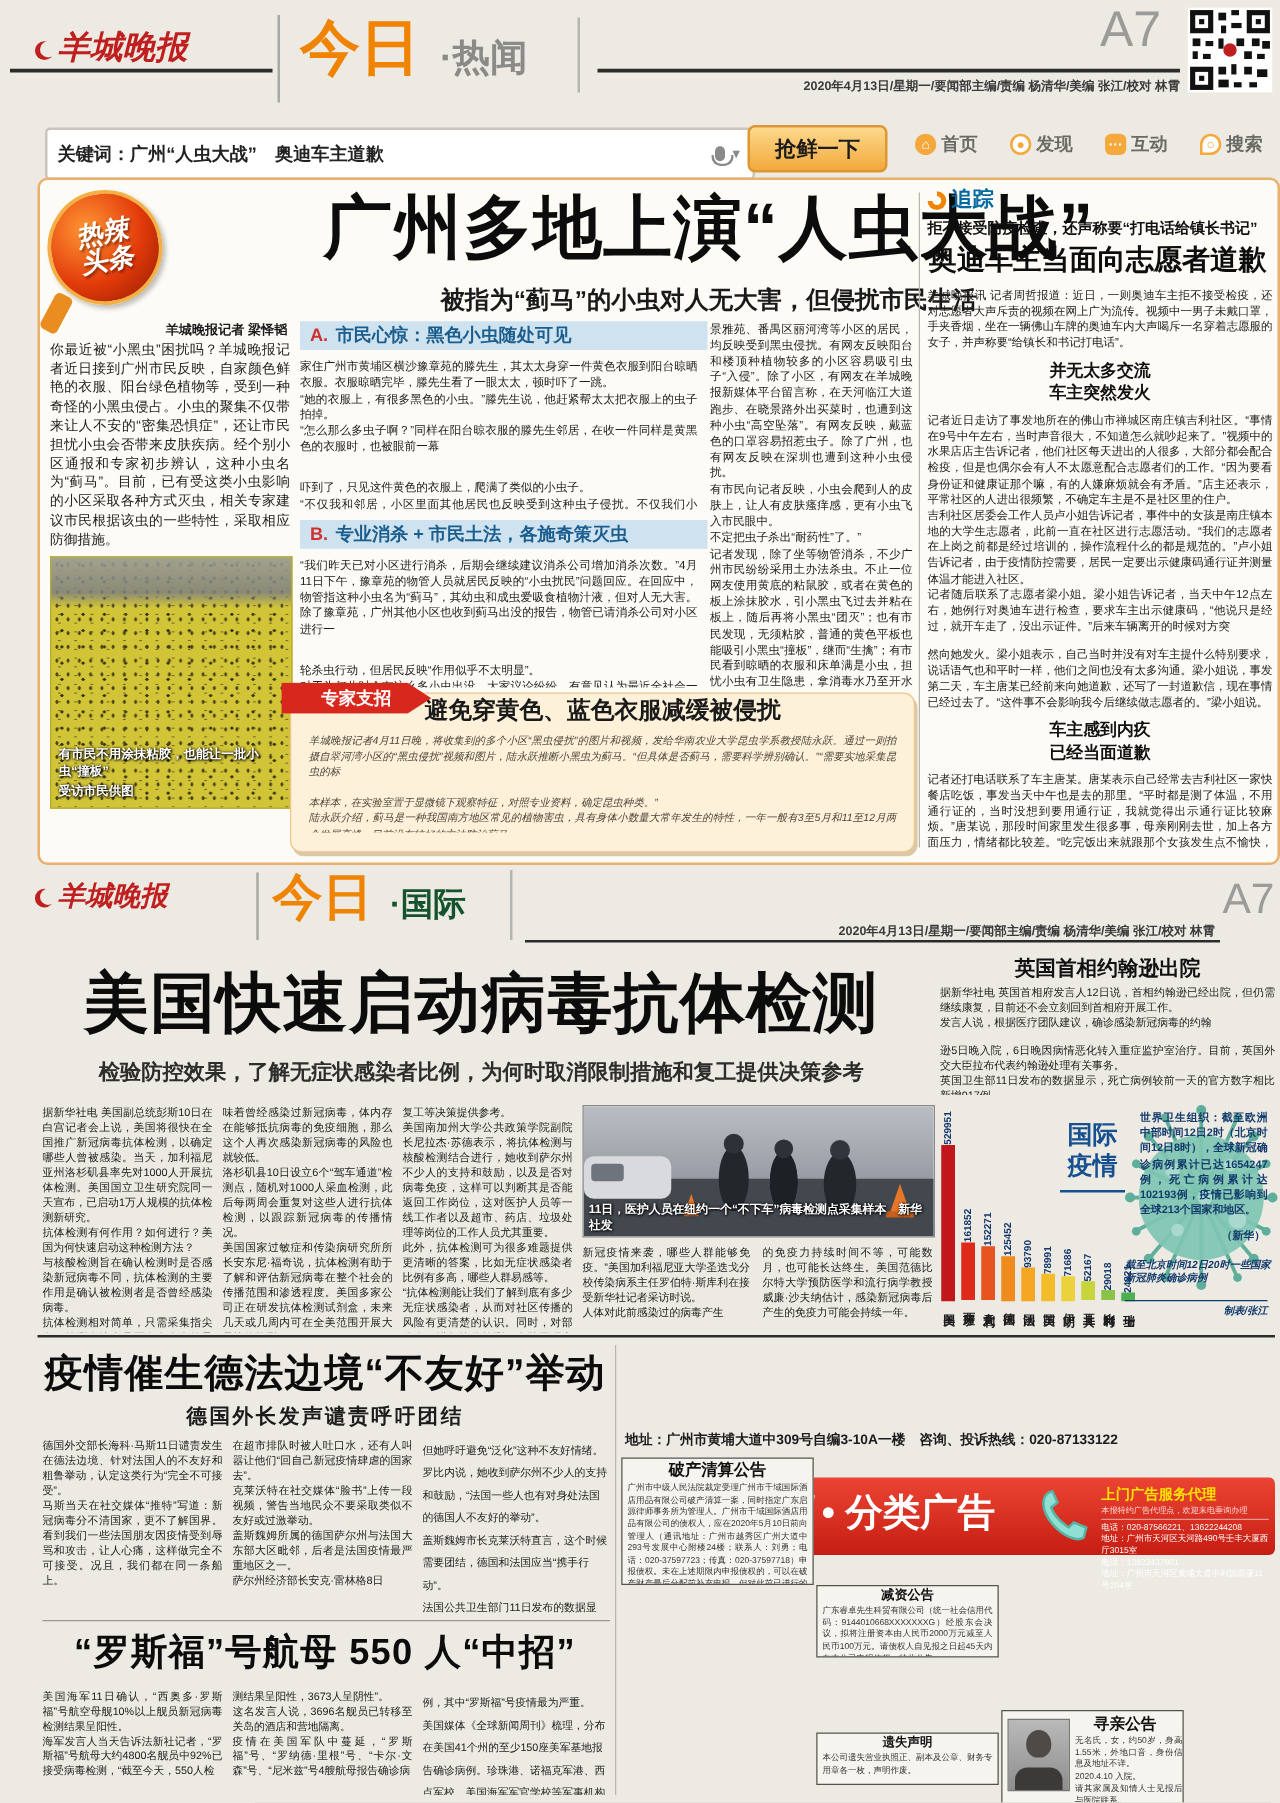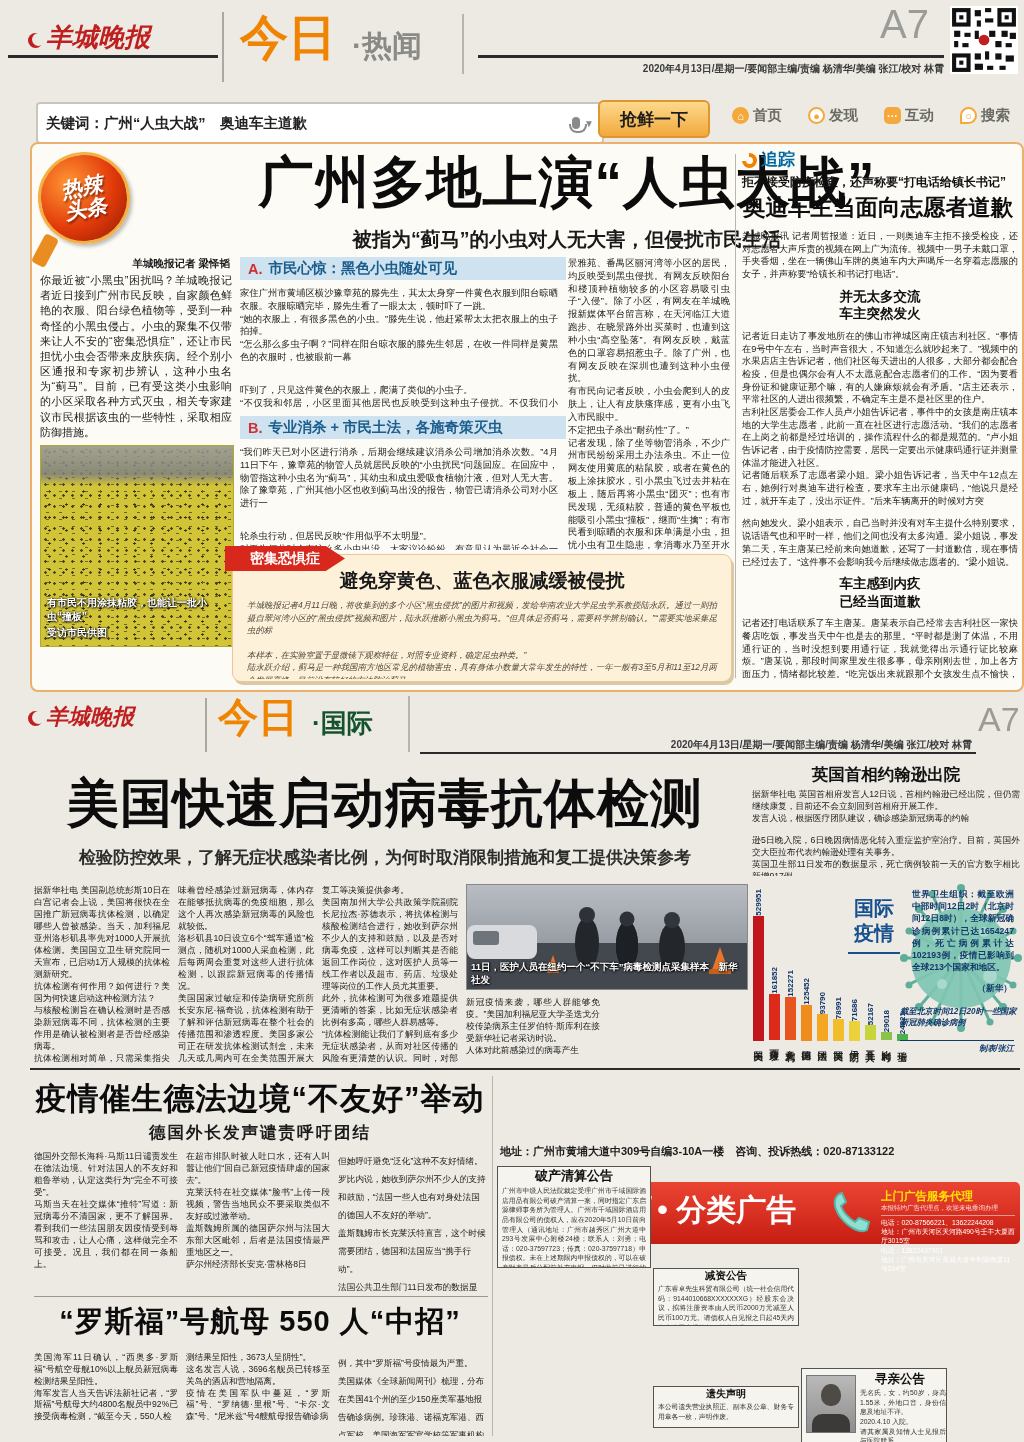--- a/index.html
+++ b/index.html
@@ -184,22 +184,22 @@
       <div class="txt jt smalltxt">轮杀虫行动，但居民反映“作用似乎不太明显”。
 对于为何此时会有这么多小虫出没，大家议论纷纷。有意见认为最近全社会一心防疫，往年爱国卫生运动中重要的组成部分灭蚊反而少了，建议结合灭蚊一道杀灭小虫；但也有网友认为最近杀虫不是少了而是多了，不少社区普遍因新冠肺炎疫情加密消杀次数，“说</div>
     </div>
 
     <div class="abs txt jt smalltxt clip" style="left:536px;top:113px;width:162px;height:293px;">景雅苑、番禺区丽河湾等小区的居民，均反映受到黑虫侵扰。有网友反映阳台和楼顶种植物较多的小区容易吸引虫子“入侵”。除了小区，有网友在羊城晚报新媒体平台留言称，在天河临江大道跑步、在晓景路外出买菜时，也遭到这种小虫“高空坠落”。有网友反映，戴蓝色的口罩容易招惹虫子。除了广州，也有网友反映在深圳也遭到这种小虫侵扰。
 有市民向记者反映，小虫会爬到人的皮肤上，让人有皮肤瘙痒感，更有小虫飞入市民眼中。
 不定把虫子杀出“耐药性”了。”
 记者发现，除了坐等物管消杀，不少广州市民纷纷采用土办法杀虫。不止一位网友使用黄底的粘鼠胶，或者在黄色的板上涂抹胶水，引小黑虫飞过去并粘在板上，随后再将小黑虫“团灭”；也有市民发现，无须粘胶，普通的黄色平板也能吸引小黑虫“撞板”，继而“生擒”；有市民看到晾晒的衣服和床单满是小虫，担忧小虫有卫生隐患，拿消毒水乃至开水将衣服和床单重新漂洗。</div>
 
     <div class="abs expert" style="left:200px;top:410px;width:498px;height:126px;">
-      <div class="abs ribbon" style="left:-8px;top:-9px;width:120px;height:25px;">密集恐惧症</div>
-      <div style="text-align:center;font-size:19px;font-weight:900;color:#1a1a1a;margin-top:13px;">避免穿黄色、蓝色衣服减缓被侵扰</div>
+      <div class="abs ribbon" style="left:-8px;top:-9px;width:120px;height:25px;">专家支招</div>
+      <div style="text-align:center;font-size:19px;font-weight:900;color:#1a1a1a;margin-top:0;">避免穿黄色、蓝色衣服减缓被侵扰</div>
       <div class="excols clip" style="margin-top:5px;height:80px;">
         <div class="txt">羊城晚报记者4月11日晚，将收集到的多个小区“黑虫侵扰”的图片和视频，发给华南农业大学昆虫学系教授陆永跃。通过一则拍摄自翠河湾小区的“黑虫侵扰”视频和图片，陆永跃推断小黑虫为蓟马。“但具体是否蓟马，需要科学辨别确认。”“需要实地采集昆虫的标</div>
         <div class="txt">本样本，在实验室置于显微镜下观察特征，对照专业资料，确定昆虫种类。”
 陆永跃介绍，蓟马是一种我国南方地区常见的植物害虫，具有身体小数量大常年发生的特性，一年一般有3至5月和11至12月两个发展高峰，目前没有较好的方法防治蓟马。</div>
         <div class="txt">由于其喜欢靠近黄色、蓝色等较鲜艳的颜色，市民可利用其特性减缓被侵扰，如避免穿黄色、蓝色等颜色鲜艳的衣服；市民也可在植物上喷洒驱避剂，如避蚊胺、驱蚊酯、柠檬桉叶油、楝脑溶液、薄荷溶液等，对减少蓟马侵扰植物有一定功效。</div>
       </div>
     </div>
 
     <div class="abs vline" style="left:703px;top:10px;height:524px;"></div>
 
@@ -272,20 +272,21 @@
       <ellipse cx="205" cy="62" rx="13" ry="25" fill="#23262b"></ellipse>
       <circle cx="205" cy="35" r="8" fill="#32363c"></circle>
       <path d="M245 85 L253 62 L261 85 Z" fill="#e8762a"></path>
       <rect x="242" y="84" width="22" height="5" fill="#c75f1e"></rect>
       <path d="M80 88 L86 70 L92 88 Z" fill="#e8762a"></path>
     </svg>
     <div class="pcap" style="left:4px;right:4px;bottom:2px;font-size:9.5px;">11日，医护人员在纽约一个“不下车”病毒检测点采集样本　新华社发</div>
   </div>
   <div class="abs txt jt clip" style="left:466px;top:996px;width:134px;height:70px;font-size:8.7px;">新冠疫情来袭，哪些人群能够免疫。”美国加利福尼亚大学圣迭戈分校传染病系主任罗伯特·斯库利在接受新华社记者采访时说。
 人体对此前感染过的病毒产生</div>
+  <div class="abs txt jt clip" style="left:610px;top:996px;width:136px;height:70px;font-size:8.7px;">的免疫力持续时间不等，可能数月，也可能长达终生。美国范德比尔特大学预防医学和流行病学教授威廉·沙夫纳估计，感染新冠病毒后产生的免疫力可能会持续一年。</div>
 
   <div class="abs jtitle" style="left:752px;top:764px;width:268px;">英国首相约翰逊出院</div>
   <div class="abs clip" style="left:752px;top:788px;width:268px;height:88px;display:flex;gap:10px;">
     <div class="txt jt" style="flex:1;font-size:8.7px;">据新华社电 英国首相府发言人12日说，首相约翰逊已经出院，但仍需继续康复，目前还不会立刻回到首相府开展工作。
 发言人说，根据医疗团队建议，确诊感染新冠病毒的约翰</div>
     <div class="txt jt" style="flex:1;font-size:8.7px;">逊5日晚入院，6日晚因病情恶化转入重症监护室治疗。目前，英国外交大臣拉布代表约翰逊处理有关事务。
 英国卫生部11日发布的数据显示，死亡病例较前一天的官方数字相比新增917例。</div>
   </div>
 
   <div class="abs bars" style="left:752px;top:888px;">

